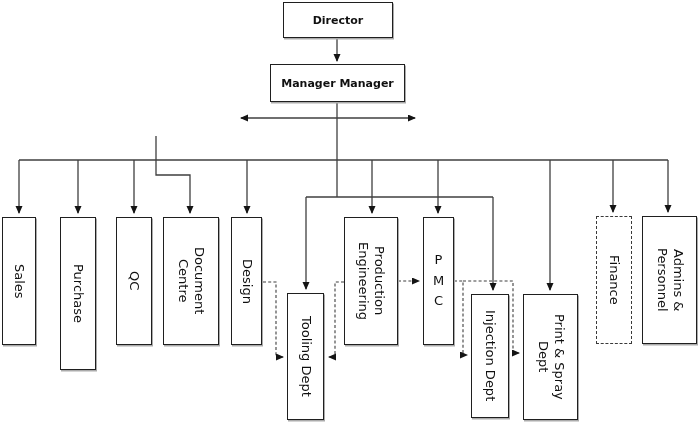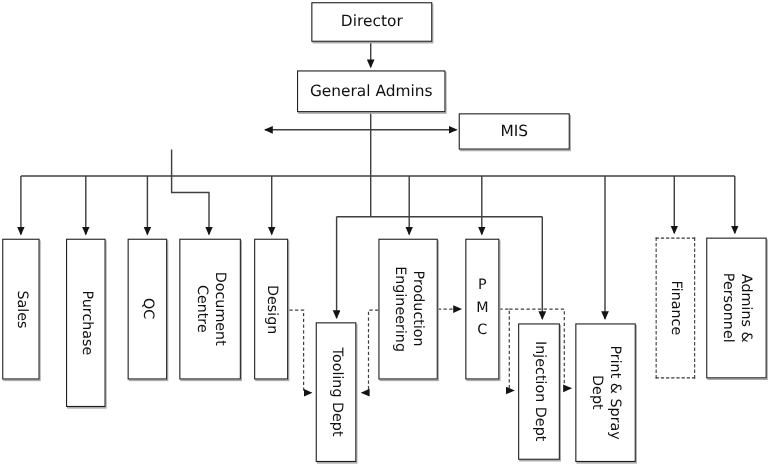--- a/index.html
+++ b/index.html
@@ -29,23 +29,24 @@
     border:1.4px solid var(--box_border);
     display:flex;align-items:center;justify-content:center;
     box-shadow:1px 1.5px 0 var(--shadow);
     z-index:2;
   }
   .node.dashed{
     border:1.4px dashed #3a3a3a;
     box-shadow:none;
   }
   .hlabel{
-    font-size:14px;
+    font-size:11px;
     white-space:nowrap;
     text-align:right;
+    font-weight:bold;
   }
   .vlabel{
     writing-mode:vertical-rl;
     white-space:pre-line;
     text-align:center;
     font-size:13px;
     line-height:1.25;
   }
   .stacklabel{
     white-space:pre-line;
@@ -89,27 +90,24 @@
     <path class="dl" d="M398,281 H419" marker-end="url(#arrow)"></path>
     <path class="dl" d="M454,281 H463 V355 H467" marker-end="url(#arrow)"></path>
     <path class="dl" d="M463,281 H513 V353 H519" marker-end="url(#arrow)"></path>
   </svg>
 
   <div class="node" style="left:283px;top:2px;width:110px;height:36px">
     <span class="hlabel">Director</span>
   </div>
 
   <div class="node" style="left:270px;top:64px;width:135px;height:38px">
-    <span class="hlabel">General Admins</span>
+    <span class="hlabel">Manager Manager</span>
   </div>
 
 
-  <div class="node" style="left:417px;top:103px;width:101px;height:33px">
-    <span class="hlabel">MIS</span>
-  </div>
 
   <div class="node" style="left:2px;top:217px;width:34px;height:128px">
     <span class="vlabel">Sales</span>
   </div>
 
   <div class="node" style="left:60px;top:217px;width:36px;height:153px">
     <span class="vlabel">Purchase</span>
   </div>
 
   <div class="node" style="left:116px;top:217px;width:36px;height:128px">

